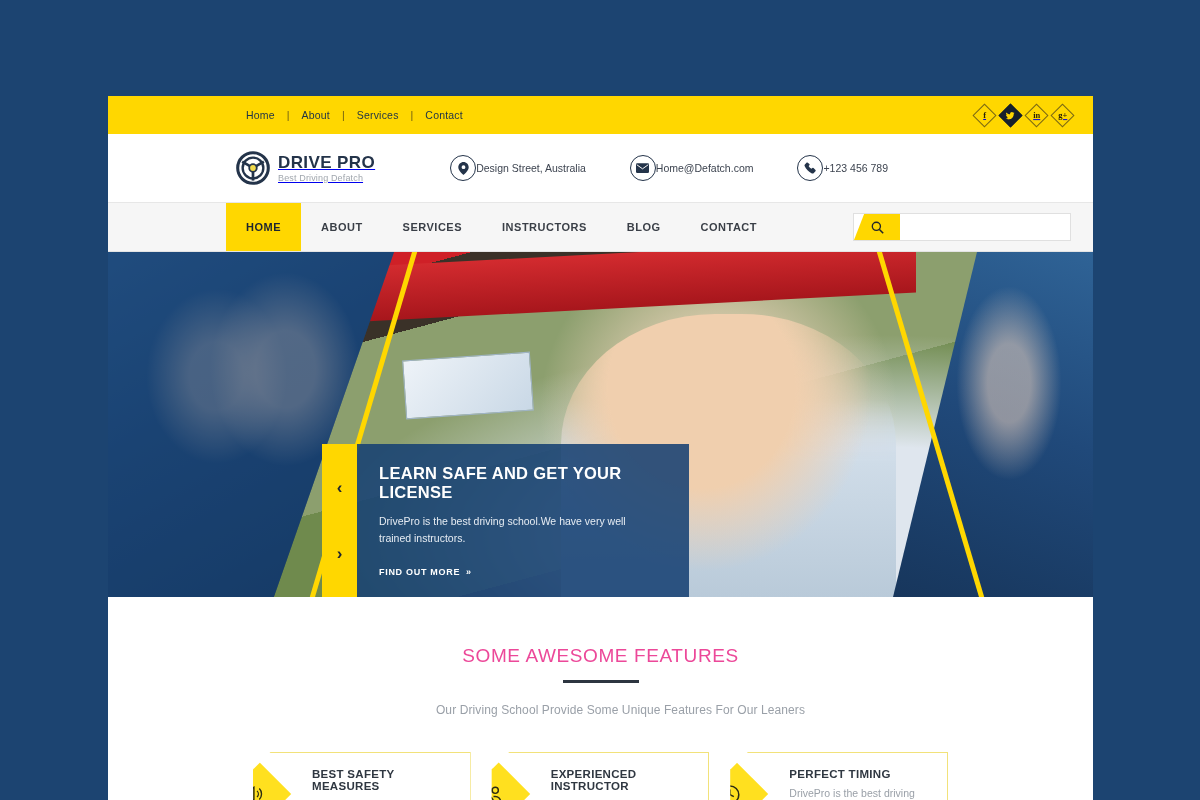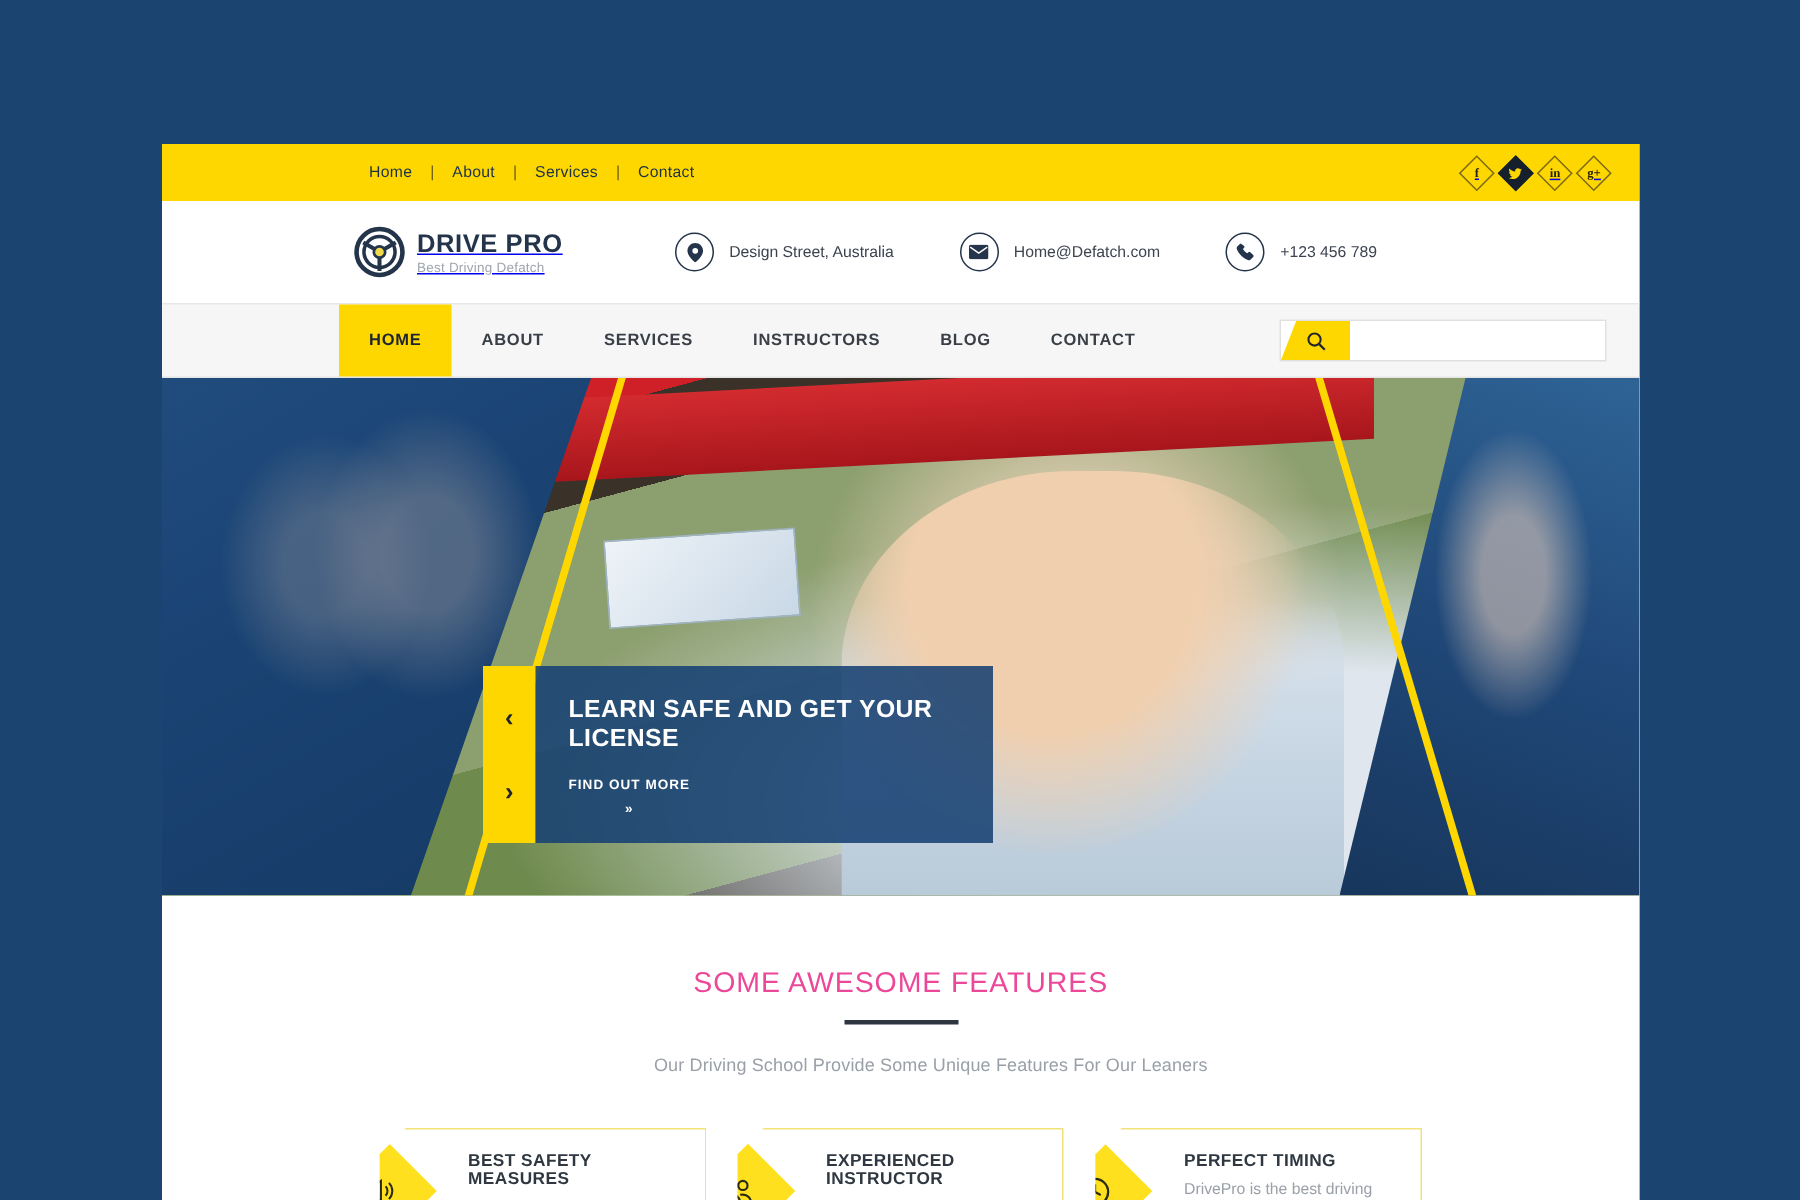--- a/index.html
+++ b/index.html
@@ -104,21 +104,21 @@
     color: #a0a6ad;
     letter-spacing: .15px;
     margin-top: 3px;
   }
   .contact-group {
     display: flex;
     align-items: center;
     margin-left: 75px;
     gap: 44px;
   }
-  .contact-item { display: flex; align-items: center; gap: 10px; }
+  .contact-item { display: flex; align-items: center; }
   .contact-icon {
     width: 26px; height: 26px;
     border: 1.3px solid #24344a;
     border-radius: 50%;
     display: flex; align-items: center; justify-content: center;
   }
   .contact-text {
     font-size: 10.5px;
     color: #3d4450;
     white-space: nowrap;
@@ -256,21 +256,21 @@
   }
   .arrow-btn {
     background: none; border: 0; cursor: pointer;
     color: #1c2430;
     font-size: 17px;
     font-weight: bold;
     line-height: 1;
     font-family: "Liberation Sans", sans-serif;
   }
   .caption-body {
-    width: 305px;
+    width: 332px;
     background: rgba(23,65,115,.88);
     padding: 20px 22px 18px 22px;
   }
   .caption-title {
     color: #fff;
     font-size: 16.5px;
     font-weight: bold;
     letter-spacing: .3px;
     margin-bottom: 11px;
   }
@@ -283,21 +283,20 @@
   }
   .caption-cta {
     color: #fff;
     font-size: 9px;
     font-weight: bold;
     letter-spacing: .7px;
     text-decoration: none;
     display: inline-flex;
     align-items: center;
     gap: 6px;
-    flex-direction: column;
   }
 
   
   .features {
     background: #fff;
     padding-top: 48px;
     text-align: center;
   }
   .section-title {
     font-size: 19px;
@@ -466,20 +465,21 @@
     <div class="hero-side hero-right"></div>
     <div class="hero-diag-line hero-diag-right"></div>
 
     <div class="hero-caption">
       <div class="caption-arrows">
         <button class="arrow-btn">‹</button>
         <button class="arrow-btn">›</button>
       </div>
       <div class="caption-body">
         <div class="caption-title">LEARN SAFE AND GET YOUR LICENSE</div>
+        <div class="caption-text">DrivePro is the best driving school.We have very well trained instructors.</div>
         <a class="caption-cta" href="#">
           <span>FIND OUT MORE</span>
           <span>»</span>
         </a>
       </div>
     </div>
   </div>
 
   <div class="features">
     <div class="section-title">SOME AWESOME FEATURES</div>

